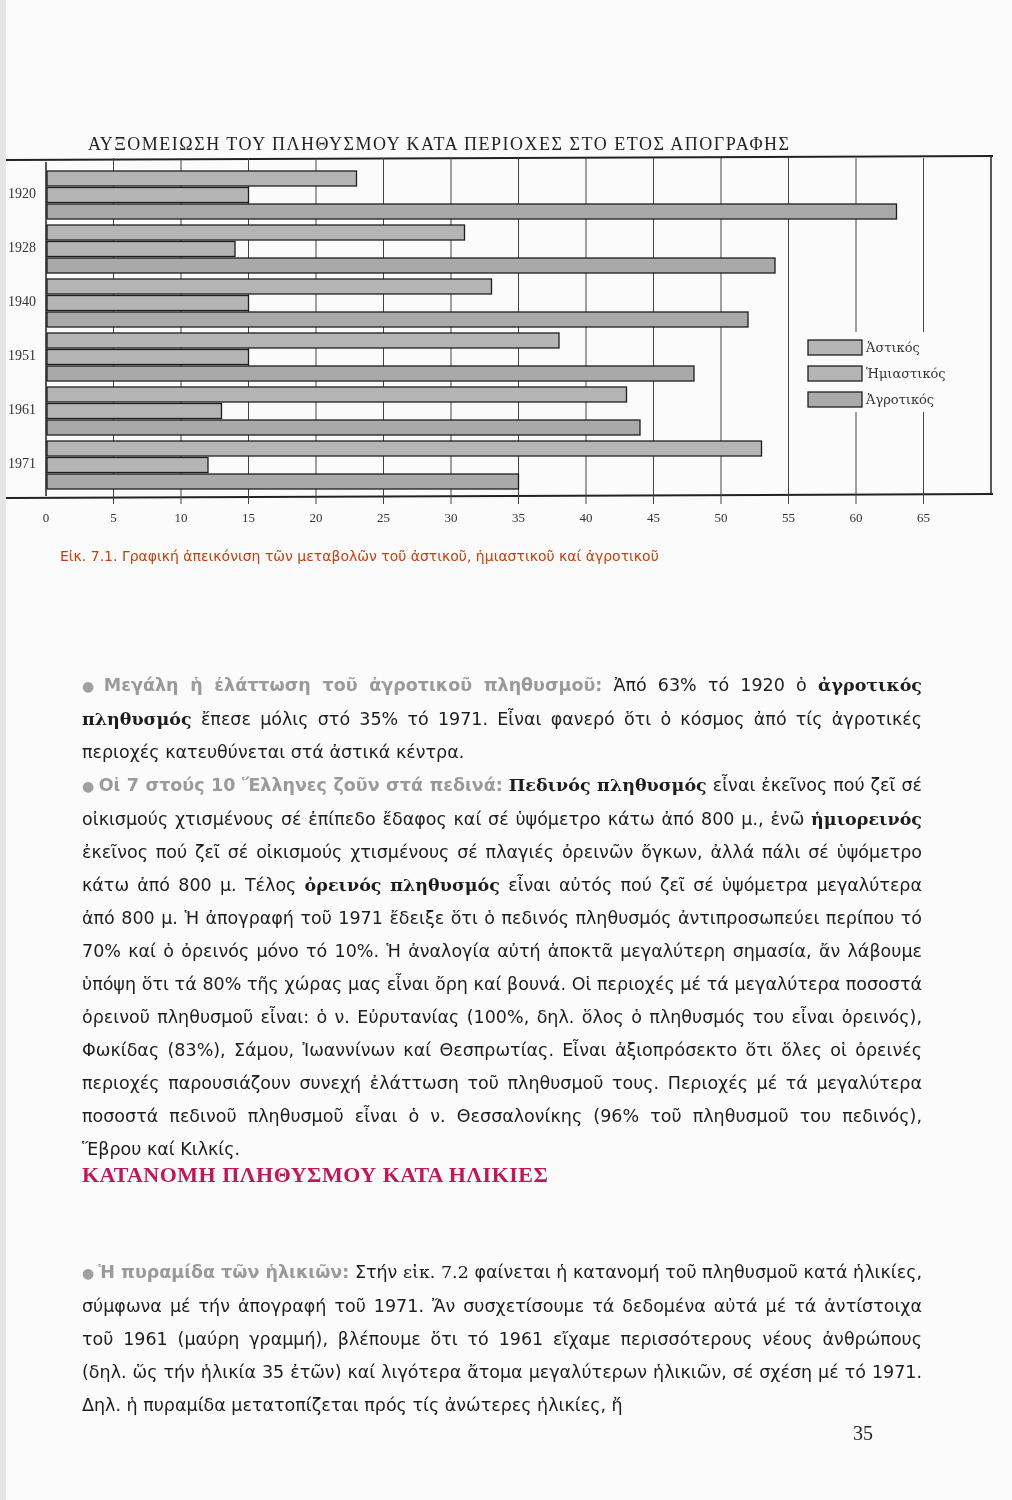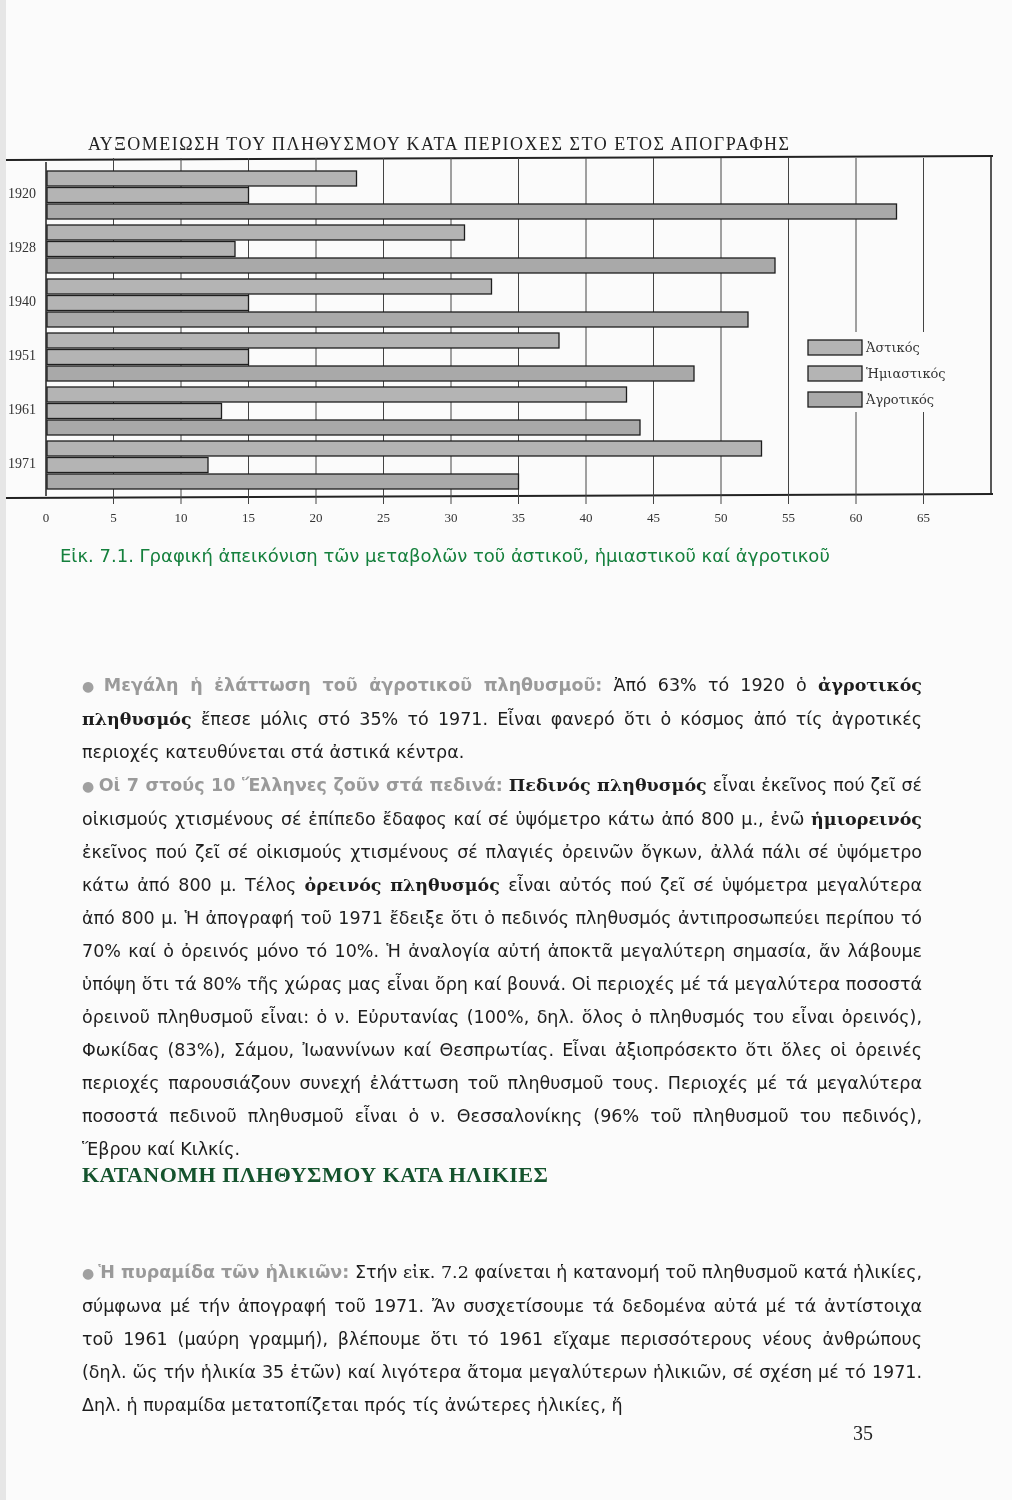--- a/index.html
+++ b/index.html
@@ -9,38 +9,38 @@
   }
   .left-edge { position: absolute; left: 0; top: 0; width: 6px; height: 1500px; background: #e6e6e6; }
   #chart-svg { position: absolute; left: 0; top: 120px; }
   .chart-title { font-family: "Liberation Serif", serif; font-size: 18px; letter-spacing: 1.5px; fill: #222; }
   .ytick { font-family: "Liberation Serif", serif; font-size: 14px; fill: #333; }
   .xtick { font-family: "Liberation Serif", serif; font-size: 13px; fill: #333; }
   .legend-text { font-family: "DejaVu Serif", serif; font-size: 13px; fill: #333; }
 
   .caption {
     position: absolute; left: 60px; top: 545px; width: 860px;
-    font-family: "DejaVu Sans", sans-serif; font-size: 18px; color: #15803d; text-align: left; line-height: 22px;
+    font-family: "DejaVu Sans", sans-serif; font-size: 14px; color: #c2410c; text-align: left; line-height: 22px;
   }
   .caption .l2 { display: block; text-align: center; padding-right: 100px; }
 
   .body-text {
     position: absolute; left: 82px; width: 840px;
     font-family: "DejaVu Sans", sans-serif; font-size: 17.5px; line-height: 33px; color: #1d1d1d;
     text-align: justify;
     margin-top: 47px;
   }
   .para { margin: 0; }
   .lead { color: #9a9a9a; font-weight: bold; }
   .bullet { color: #a0a0a0; font-size: 14px; margin-right: 4px; }
   .bs { font-family: "DejaVu Serif", serif; font-weight: bold; }
   .it { font-family: "DejaVu Serif", serif; }
   .section-heading {
     position: absolute; left: 82px; top: 1162px;
-    font-family: "Liberation Serif", serif; font-weight: bold; font-size: 22px; letter-spacing: 0.5px; color: #14532d;
+    font-family: "Liberation Serif", serif; font-weight: bold; font-size: 22px; letter-spacing: 0.5px; color: #be185d;
   }
   .page-number {
     position: absolute; left: 853px; top: 1422px;
     font-family: "Liberation Serif", serif; font-size: 20px; color: #222;
   }
 </style>
 </head>
 <body>
 
 <div class="left-edge"></div>

